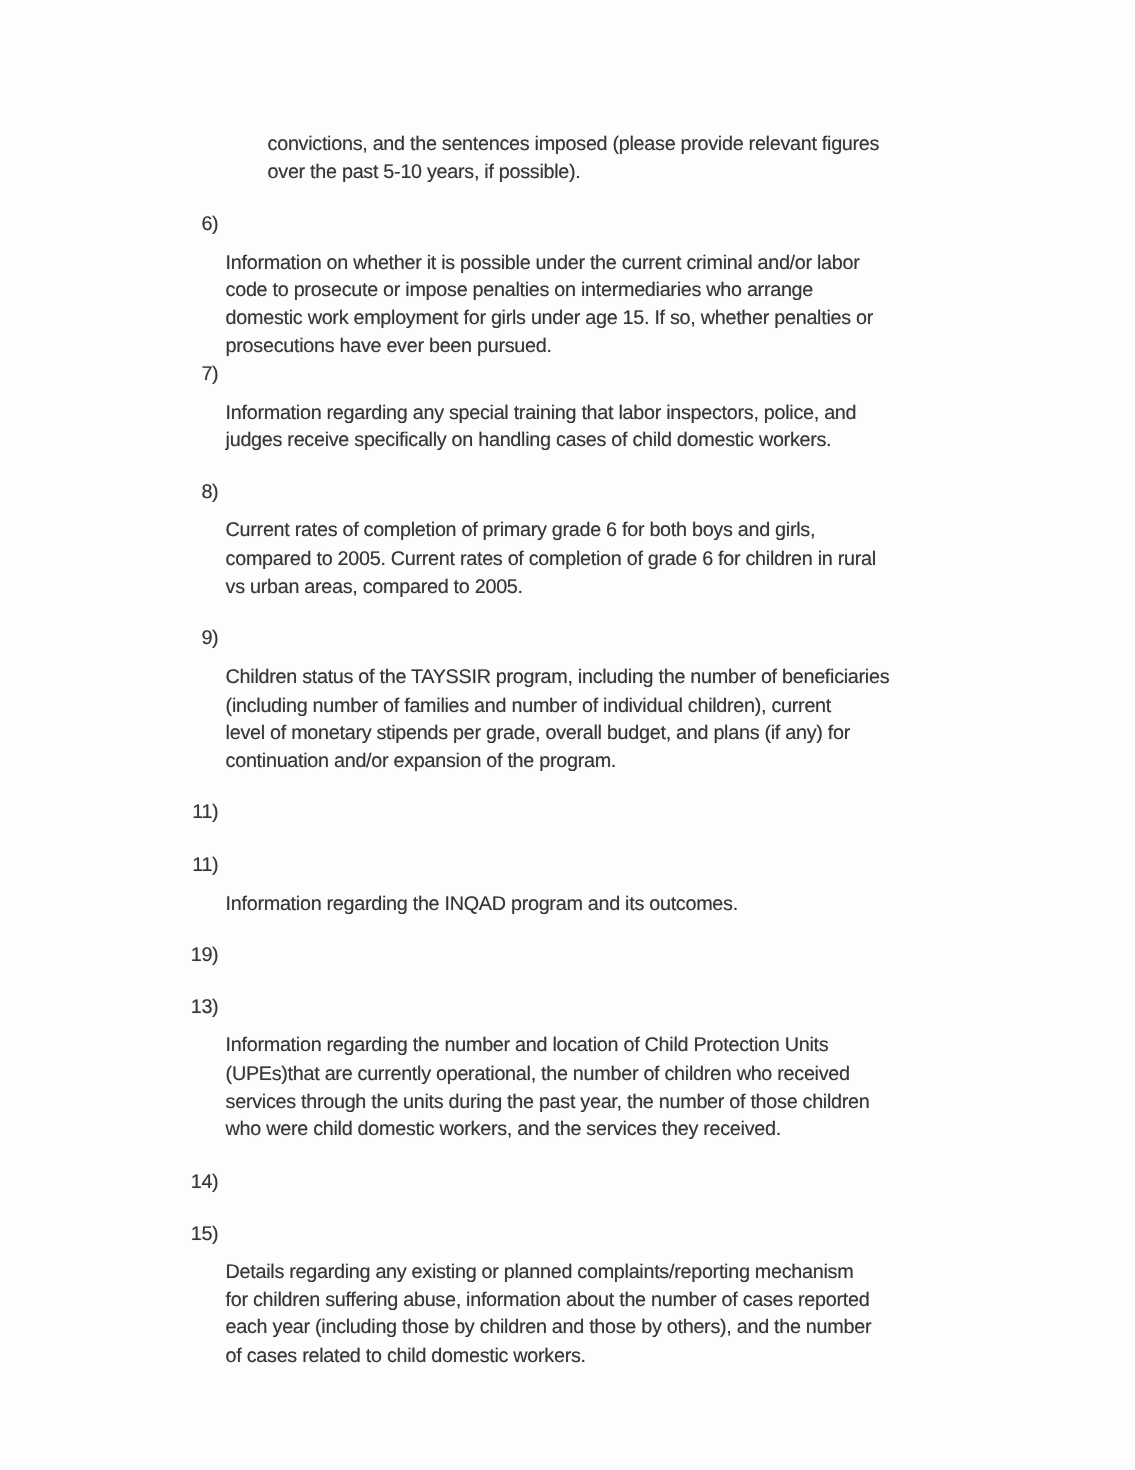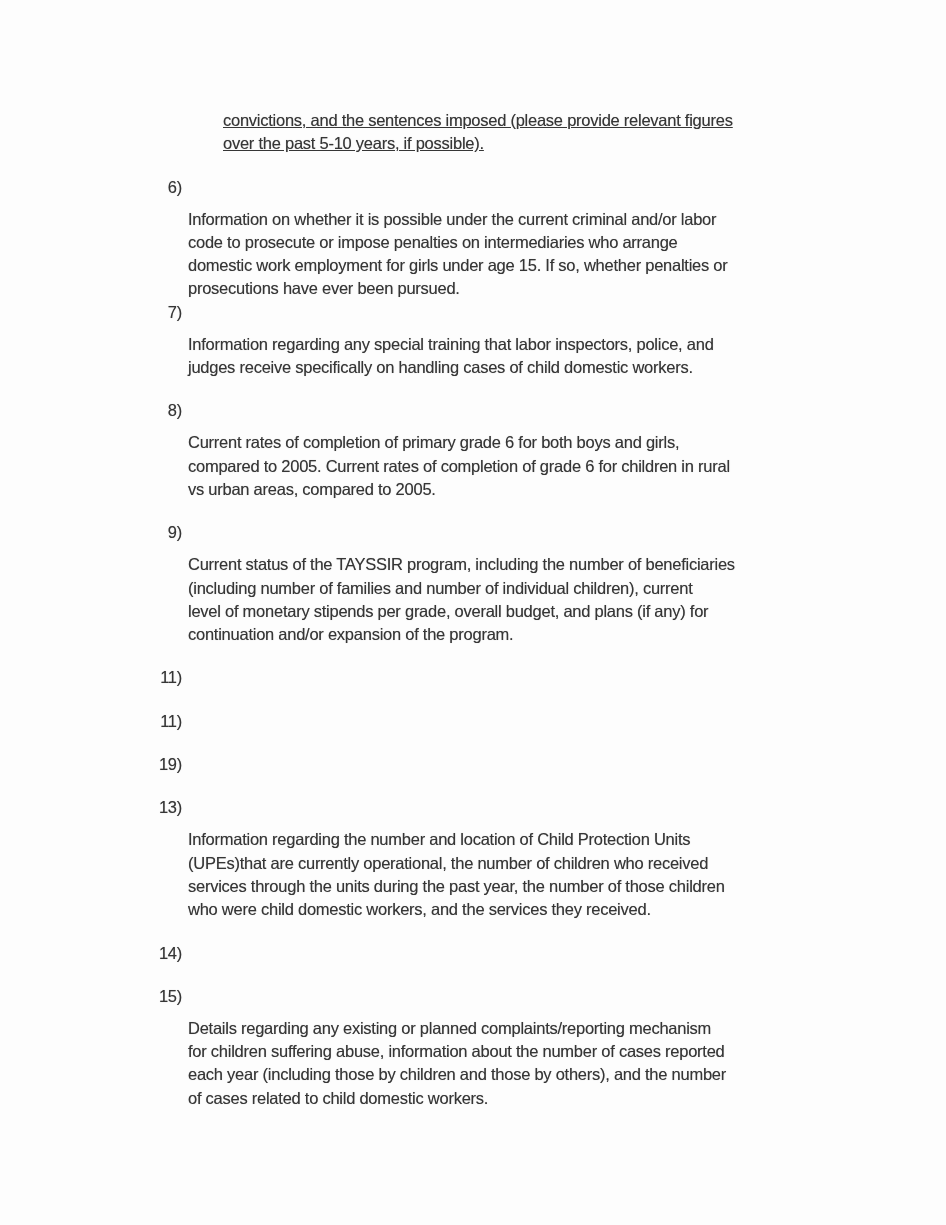--- a/index.html
+++ b/index.html
@@ -23,21 +23,20 @@
     font-size: 16.5px;
     line-height: 23.3px;
     letter-spacing: -0.25px;
     text-shadow: 0 0 0.7px rgba(70,70,70,0.55);
   }
   .intro {
     padding-left: 71px;
     white-space: pre-line;
     margin: 0 0 20px 0;
     max-width: 640px;
-    text-decoration: underline;
   }
   .list {
     margin: 0;
   }
   .item {
     display: flex;
     align-items: flex-start;
     margin-top: 20px;
   }
   .item.no-gap {
@@ -81,32 +80,33 @@
 
     <div class="item">
       <div class="item-num">8)</div>
       <div class="item-text">Current rates of completion of primary grade 6 for both boys and girls,
 compared to 2005. Current rates of completion of grade 6 for children in rural
 vs urban areas, compared to 2005.</div>
     </div>
 
     <div class="item">
       <div class="item-num">9)</div>
-      <div class="item-text">Current status of the TAYSSIR program, including the number of beneficiaries
+      <div class="item-text">Children status of the TAYSSIR program, including the number of beneficiaries
 (including number of families and number of individual children), current
 level of monetary stipends per grade, overall budget, and plans (if any) for
 continuation and/or expansion of the program.</div>
     </div>
 
     <div class="item">
       <div class="item-num">11)</div>
     </div>
 
     <div class="item">
       <div class="item-num">11)</div>
+      <div class="item-text">Information regarding the INQAD program and its outcomes.</div>
     </div>
 
     <div class="item">
       <div class="item-num">19)</div>
     </div>
 
     <div class="item">
       <div class="item-num">13)</div>
       <div class="item-text">Information regarding the number and location of Child Protection Units
 (UPEs)that are currently operational, the number of children who received

